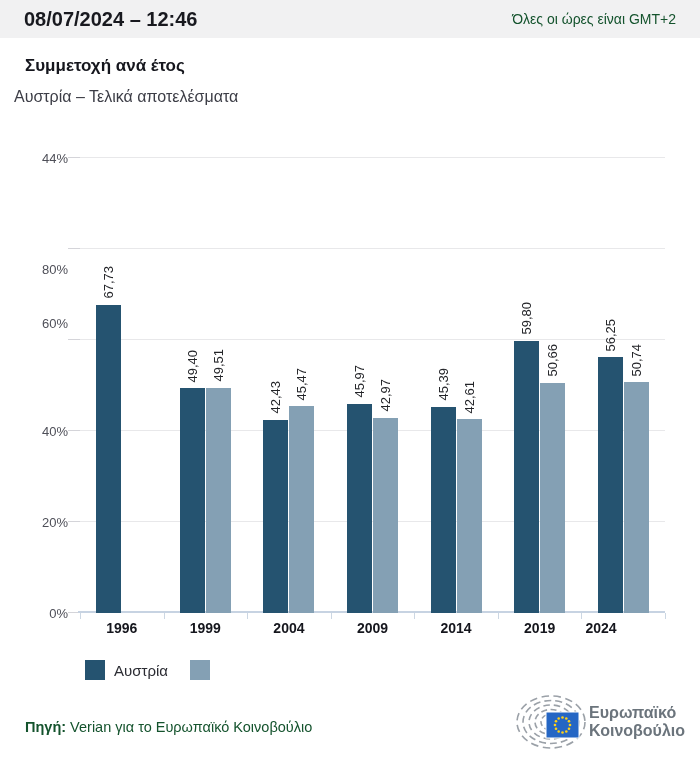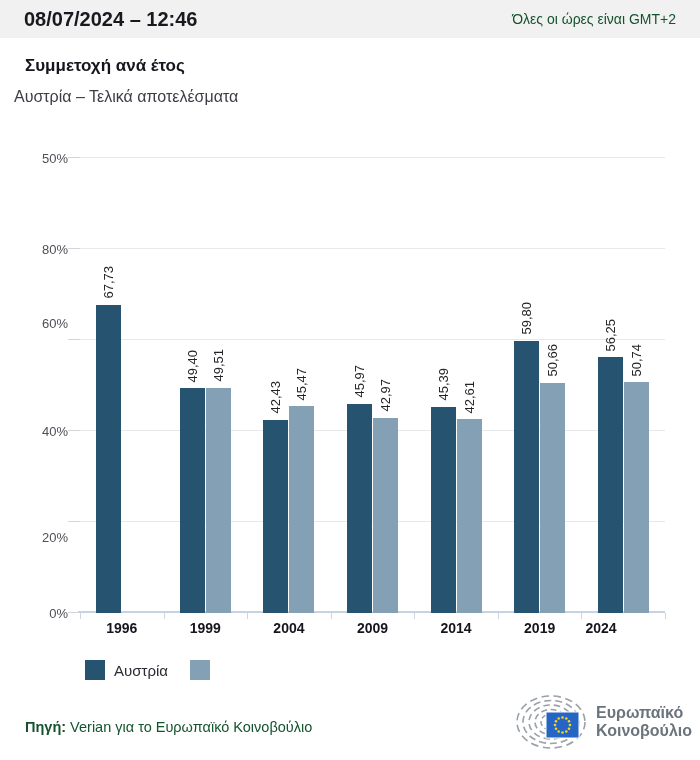--- a/index.html
+++ b/index.html
@@ -36,21 +36,21 @@
   .legend-item{display:flex;align-items:center;margin-right:22px;cursor:default;}
   .legend-swatch{width:20px;height:20px;margin-right:9px;}
   .legend-label{font-size:15px;color:#2b2c33;}
 
   
   .source{position:absolute;left:25px;top:719px;font-size:14.5px;color:#14532d;}
   .source b{font-weight:bold;}
 
   
   .ep-logo{position:absolute;left:505px;top:692px;display:flex;align-items:center;}
-  .logo-text{margin-left:7px;font-size:16px;font-weight:bold;color:#6b747c;line-height:1.1;}
+  .logo-text{font-size:16px;font-weight:bold;color:#6b747c;line-height:1.1;}
   .logo-text span{display:block;}
 </style>
 </head>
 <body>
 
 <div class="page">
 
   <header class="header-bar">
     <span class="header-datetime">08/07/2024 – 12:46</span>
     <span class="header-tz">Όλες οι ώρες είναι GMT+2</span>
@@ -58,33 +58,33 @@
 
   <h1 class="page-title">Συμμετοχή ανά έτος</h1>
   <h2 class="page-subtitle">Αυστρία – Τελικά αποτελέσματα</h2>
 
   <div class="chart-region">
     <div class="plot">
         <div class="ytick" style="bottom: 0px;"></div>
         <div class="ylab" style="bottom: -8px;">0%</div>
         <div class="gridline" style="bottom: 91px;"></div>
         <div class="ytick" style="bottom: 91px;"></div>
-        <div class="ylab" style="bottom: 68px;">20%</div>
+        <div class="ylab" style="bottom: 83px;">20%</div>
         <div class="gridline" style="bottom: 182px;"></div>
         <div class="ytick" style="bottom: 182px;"></div>
         <div class="ylab" style="bottom: 174px;">40%</div>
         <div class="gridline" style="bottom: 273px;"></div>
         <div class="ytick" style="bottom: 273px;"></div>
         <div class="ylab" style="bottom: 282px; text-align: right;">60%</div>
         <div class="gridline" style="bottom: 364px;"></div>
         <div class="ytick" style="bottom: 364px;"></div>
-        <div class="ylab" style="bottom: 356px;">80%</div>
+        <div class="ylab" style="bottom: 336px;">80%</div>
         <div class="gridline" style="bottom: 455px;"></div>
         <div class="ytick" style="bottom: 455px;"></div>
-        <div class="ylab" style="bottom: 447px;">50%</div>
+        <div class="ylab" style="bottom: 447px;">44%</div>
         <div class="axis-line"></div>
         <div class="cat-group" style="left: 16.2857px;">
           <div class="bar-col">
             <div class="bar-value">67,73</div>
             <div class="bar" style="height: 308.2px; background: rgb(37, 83, 112);"></div>
           </div>
         </div>
         <div class="xtickmark" style="left: 0px;"></div>
         <div class="cat-group" style="left: 99.8571px;">
           <div class="bar-col">

